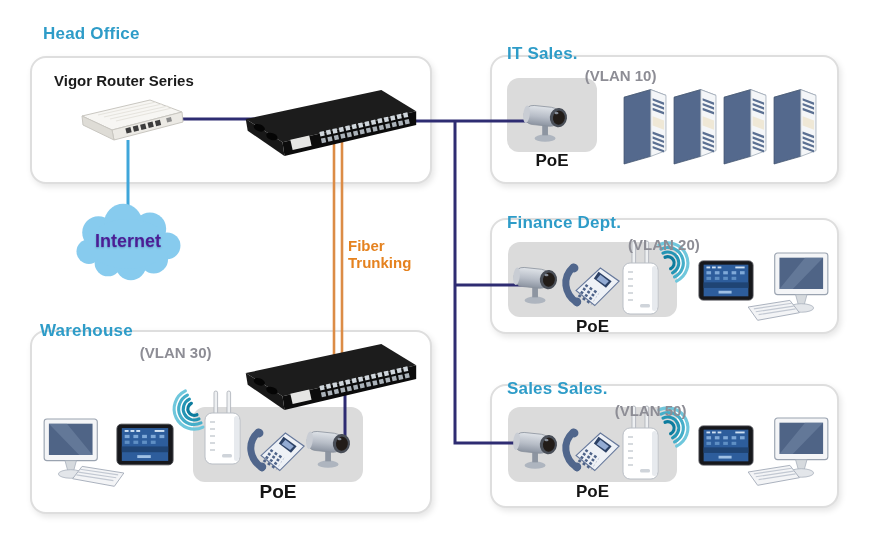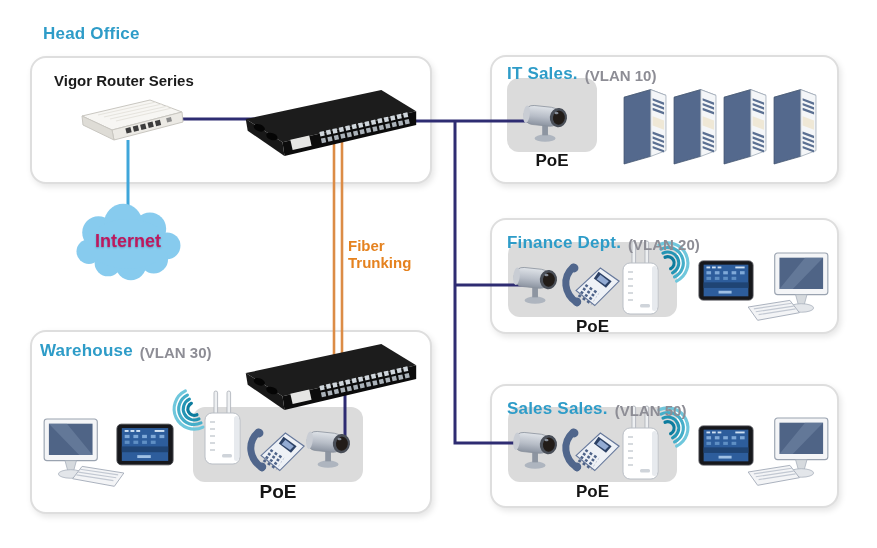--- a/index.html
+++ b/index.html
@@ -10,28 +10,28 @@
   .poe-box{position:absolute;z-index:2;background:#dbdbdb;border-radius:12px;}
 
   .lines{position:absolute;left:0;top:0;z-index:3;pointer-events:none;}
   .line-navy{stroke:var(--trunk-line,#2E2C72);stroke-width:3;fill:none;}
   .line-cyan{stroke:var(--internet-line,#3FA6DA);stroke-width:3;fill:none;}
   .line-fiber{stroke:var(--fiber,#DC8C46);stroke-width:2.6;fill:none;}
 
   .dev{position:absolute;z-index:4;overflow:visible;}
   .lbl{position:absolute;z-index:5;white-space:nowrap;}
 
-  .sec-label{display:flex;align-items:flex-end;gap:7px;font-weight:bold;}
+  .sec-label{display:flex;align-items:center;gap:7px;font-weight:bold;}
   .sec-title{font-size:17px;color:var(--heading,#2E9CC8);letter-spacing:.2px;}
   .sec-vlan{font-size:15px;color:var(--vlan-text,#8D8D95);margin-top:43px;}
 
   .router-label{font-size:15px;font-weight:bold;color:#1b1b1b;}
   .poe-label{font-weight:bold;font-size:17px;color:#141414;text-align:center;}
   .poe-label.big{font-size:19px;}
-  .internet-label{width:124px;text-align:center;font-size:18px;font-weight:bold;color:#be185d;
+  .internet-label{width:124px;text-align:center;font-size:18px;font-weight:bold;color:#4c1d95;
                   text-shadow:0 1px 2px rgba(70,125,165,0.6);}
   .fiber-label{font-size:15px;font-weight:bold;color:var(--fiber-label,#E5821F);line-height:17px;}
 
   .cloud-fill{fill:var(--cloud,#87CBEE);}
   .flip{transform:scaleX(-1);}
   .wifi-r{transform:rotate(-26deg);}
   .wifi-l{transform:scaleX(-1) rotate(26deg);}
 </style>
 </head>
 <body>

